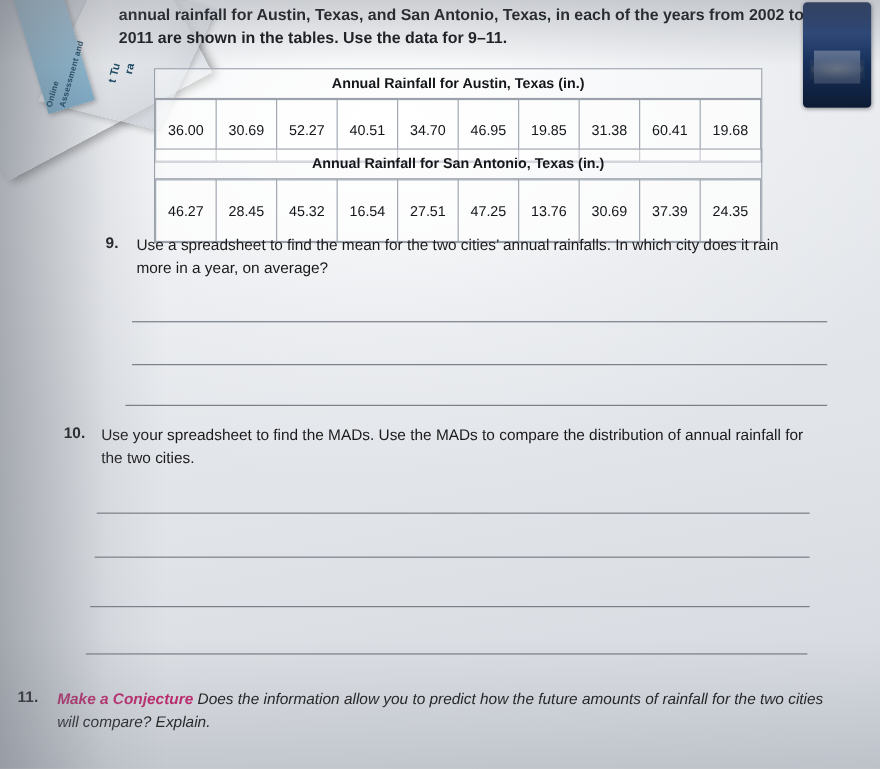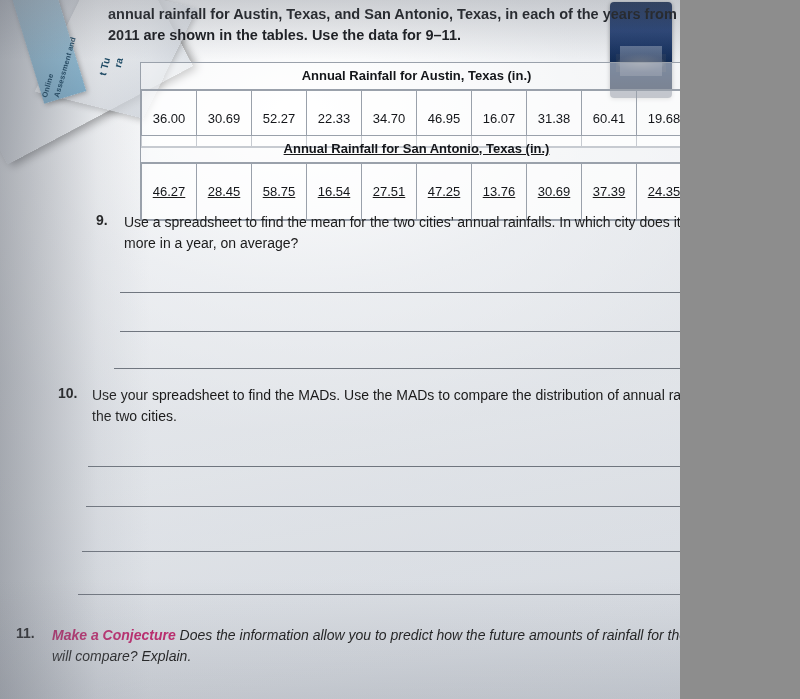--- a/index.html
+++ b/index.html
@@ -2,21 +2,21 @@
 <html><head>
 <meta charset="utf-8">
 <style>
   html, body {
     margin: 0;
     padding: 0;
     background: #8d8d8d;
   }
   #page {
     position: relative;
-    width: 680px;
+    width: 800px;
     height: 699px;
     overflow: hidden;
     background: #fef9c3;
     font-family: "Liberation Sans", sans-serif;
     color: #1a1a1a;
   }
   
   #paper {
     position: absolute;
     inset: 0;
@@ -196,42 +196,42 @@
 
   <div class="table-block" style="left:140px; top:62px;">
     <div class="tbl-wrap">
       <div class="table-title">Annual Rainfall for Austin, Texas (in.)</div>
       <table class="data">
         <tbody>
             <tr>
           <td>36.00</td>
           <td>30.69</td>
           <td>52.27</td>
-          <td>22.33</td>
+          <td>40.51</td>
           <td>34.70</td>
           <td>46.95</td>
-          <td>16.07</td>
+          <td>19.85</td>
           <td>31.38</td>
           <td>60.41</td>
           <td>19.68</td>
         </tr>
       </tbody>
         </table>
     </div>
   </div>
 
-  <div class="table-block" style="left:140px; top:135px;text-decoration:underline;">
+  <div class="table-block" style="left:140px; top:135px;">
     <div class="tbl-wrap">
       <div class="table-title">Annual Rainfall for San Antonio, Texas (in.)</div>
       <table class="data">
         <tbody>
             <tr>
           <td>46.27</td>
           <td>28.45</td>
-          <td>58.75</td>
+          <td>45.32</td>
           <td>16.54</td>
           <td>27.51</td>
           <td>47.25</td>
           <td>13.76</td>
           <td>30.69</td>
           <td>37.39</td>
           <td>24.35</td>
         </tr>
       </tbody>
         </table>

